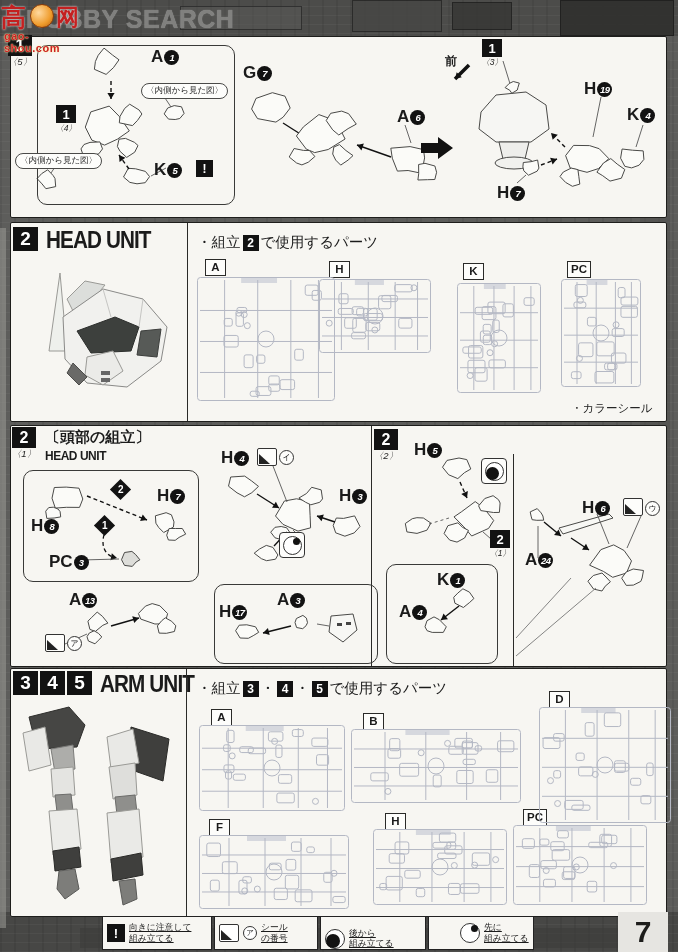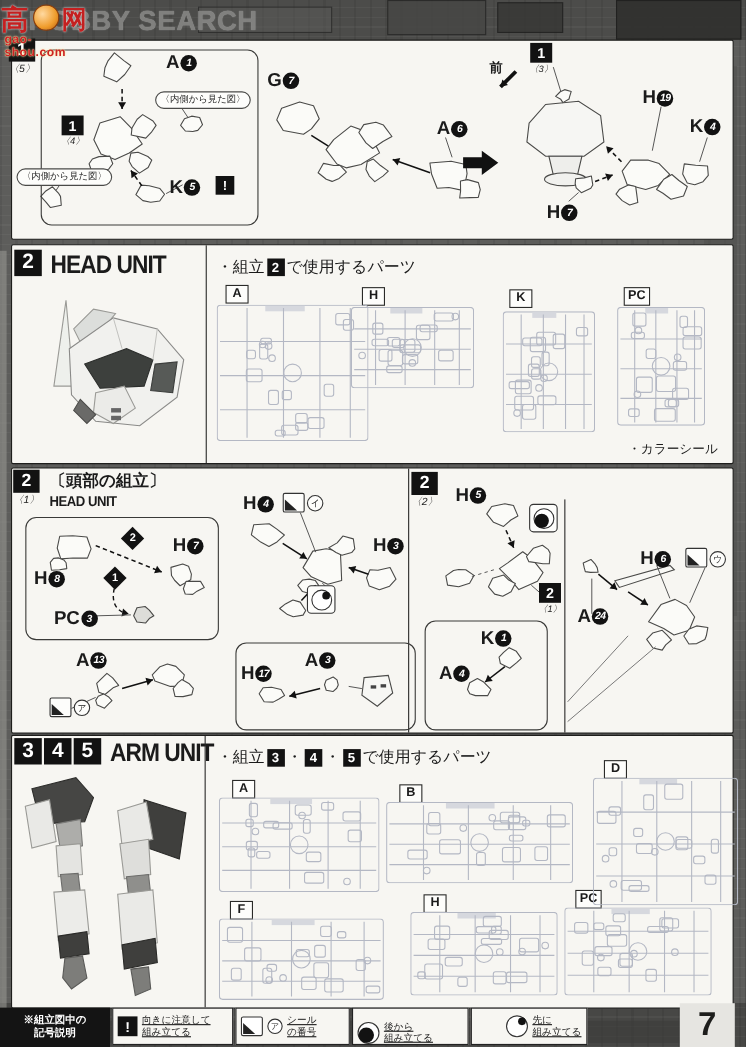--- a/index.html
+++ b/index.html
@@ -716,24 +716,20 @@
           <rect x="37.78541570392864" y="16.69296738116094" width="13.410241227596998" height="9.002145528793335" rx="2" fill="none" stroke="#b4b8c4"></rect>
           <rect x="16.310882415463848" y="39.60475485378184" width="10.17428794503212" height="12.866512417793274" rx="2" fill="none" stroke="#b4b8c4"></rect>
           <rect x="30.482128700436988" y="54.30497989080763" width="11.966238975524902" height="7.634221076965332" rx="2" fill="none" stroke="#b4b8c4"></rect>
           <rect x="50.600031739517405" y="41.69785896518805" width="11.350260615348816" height="11.757320284843445" rx="2" fill="none" stroke="#b4b8c4"></rect>
           <circle cx="63.322973012924194" cy="41.94308805465698" r="3" fill="none" stroke="#b4b8c4"></circle>
           <circle cx="100.53522086143494" cy="40.57754468917847" r="3" fill="none" stroke="#b4b8c4"></circle>
           <circle cx="33.230424642562866" cy="45.51385271549225" r="3" fill="none" stroke="#b4b8c4"></circle>
         </svg></div>
   </div>
 
-  <div class="lg-head">
-    <span>※組立図中の</span>
-      <span>記号説明</span>
-  </div>
   <div class="lg-cell" style="left:102px;width:110px;">
     <span class="lg-warn">!</span>
     <span class="txt"><span>向きに注意して</span><br><span>組み立てる</span></span>
   </div>
   <div class="lg-cell" style="left:214px;width:104px;">
     <span class="lg-stk"></span>
     <span class="lg-kb">ア</span>
     <span class="txt"><span>シール</span><br><span>の番号</span></span>
   </div>
   <div class="lg-cell" style="left:320px;width:106px;align-items:flex-end;">

